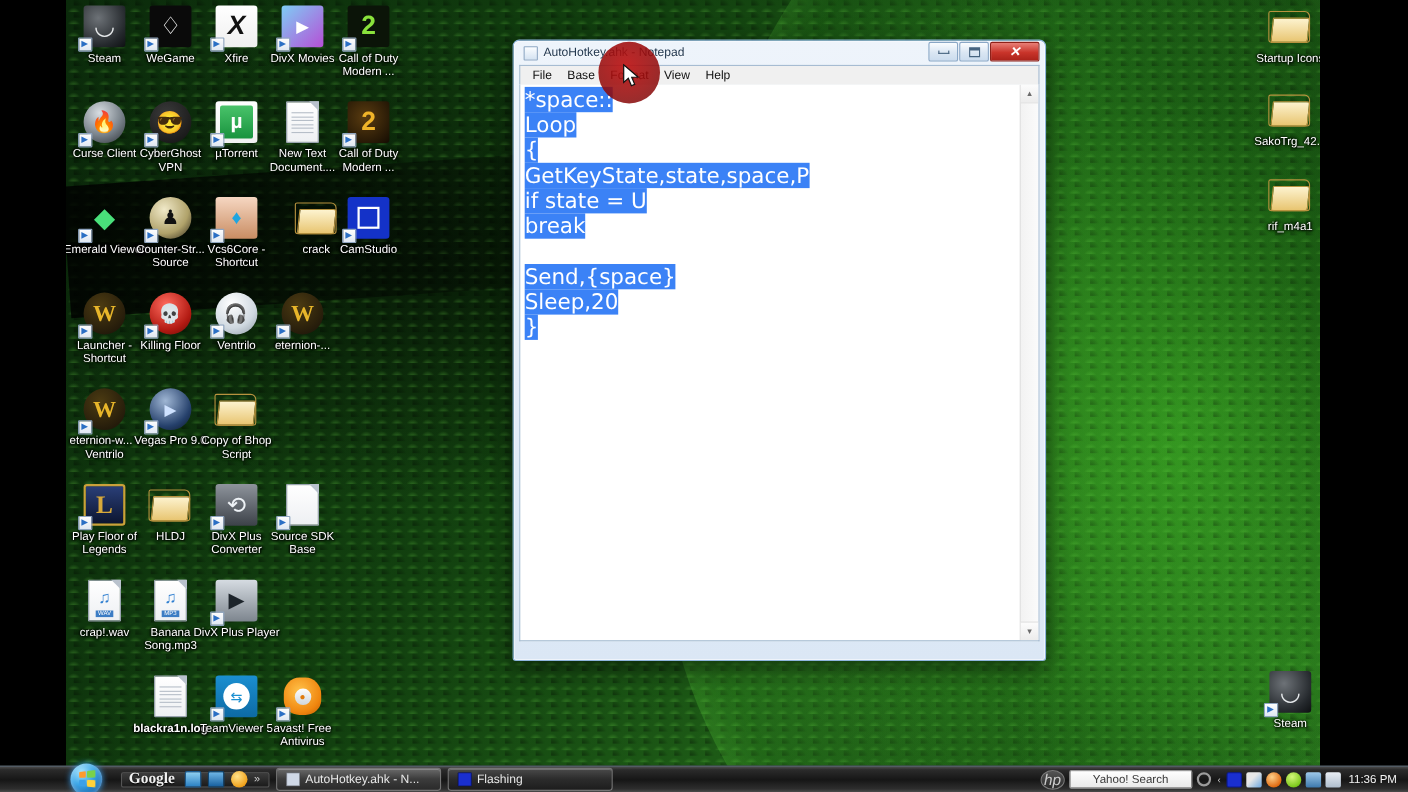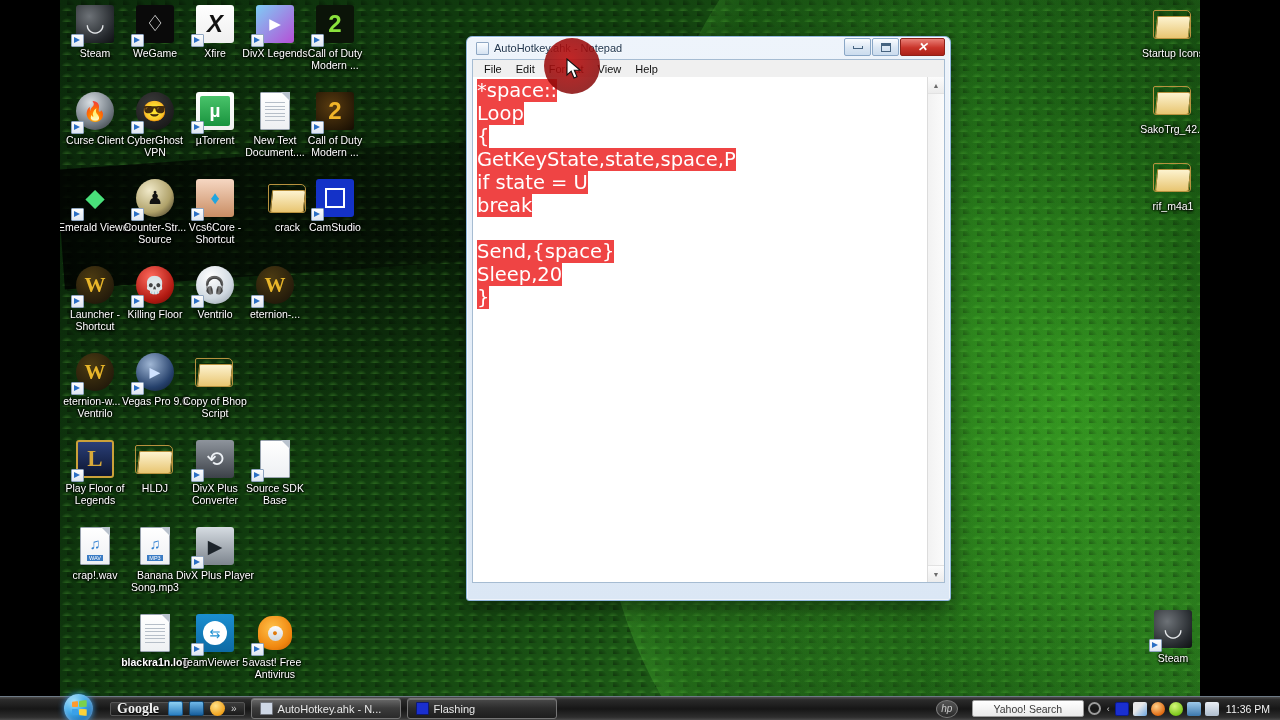--- a/index.html
+++ b/index.html
@@ -120,21 +120,21 @@
   }
   #np-menubar span { font-size:11px; color:#111; padding:1px 7px; }
   #np-client {
     height:506px; background:#fff; border:1px solid #a6bcd2; border-top:none;
     position:relative; overflow:hidden; display:flex;
   }
   #np-text {
     flex:1; padding:2px 3px 0 4px; font-family:"DejaVu Sans", sans-serif;
     font-size:19.5px; line-height:23px; color:#000; white-space:pre;
   }
-  #np-text .sel { background:#ef4444; color:#fff; }
+  #np-text .sel { background:#3b82f6; color:#fff; }
   #np-scroll {
     width:17px; background:linear-gradient(90deg,#f2f2f2,#fbfbfb);
     border-left:1px solid #dcdcdc; display:flex; flex-direction:column; justify-content:space-between;
   }
   .sb-arrow { height:17px; display:flex; align-items:center; justify-content:center; font-size:7px; color:#6b6b6b;
     background:linear-gradient(#fcfcfc,#ececec); border-bottom:1px solid #e2e2e2; }
   .sb-arrow.down { border-bottom:none; border-top:1px solid #e2e2e2; }
 
   
   #click-ring {
@@ -178,22 +178,22 @@
     height:21px; min-width:150px; display:flex; align-items:center; gap:5px; padding:0 8px;
     margin-left:6px; border-radius:3px; font-size:11px; color:#e8e8e8;
     background:linear-gradient(#6a6a6a,#3c3c3c 48%,#2a2a2a); border:1px solid #757575;
     box-shadow:inset 0 1px 0 rgba(255,255,255,.22);
   }
   .tb-task .tsk-ico { width:13px; height:13px; flex:none; border-radius:1px; }
 
   #tray { margin-left:auto; display:flex; align-items:center; height:24px; padding-right:4px; gap:0; }
   #hp-logo {
     width:22px; height:18px; border-radius:50%; border:1px solid #7a7a7a;
-    background:linear-gradient(#555,#2a2a2a); color:#ccc; font-size:10px; font-style:italic;
-    display:flex; align-items:center; justify-content:center; margin-right:14px;
+    background:linear-gradient(#555,#2a2a2a); color:#ccc; font-size:14px; font-style:italic;
+    display:flex; align-items:center; justify-content:center; margin-right:4px;
   }
   #yahoo-box {
     width:112px; height:17px; background:linear-gradient(#ffffff,#e9e9e9); border:1px solid #9a9a9a; border-radius:2px;
     font-size:10.5px; color:#3a3a3a; display:flex; align-items:center; justify-content:center;
   }
   .tray-ico { width:14px; height:14px; margin:0 2px; border-radius:2px; }
   #tb-clock { font-size:10.5px; color:#f2f2f2; margin:0 6px 0 5px; white-space:nowrap; }
   .chev { color:#cfcfcf; font-size:9px; margin:0 3px; }
 </style>
 </head>
@@ -235,21 +235,21 @@
         </div>
         <div class="lbl">Xfire</div>
       </div>
       <div class="dicon" style="left: 180px; top: 2px;">
         <div class="glyph">
           <div style="width:38px;height:38px;border-radius:3px;background:linear-gradient(135deg,#7ecdf5,#b64fd6);display:flex;align-items:center;justify-content:center;">
             <span style="color:#fff;font-size:15px">▶</span>
           </div>
           <span class="shortcut-arrow"></span>
         </div>
-        <div class="lbl">DivX Legends</div>
+        <div class="lbl">DivX Movies</div>
       </div>
       <div class="dicon" style="left: 240px; top: 2px;">
         <div class="glyph">
           <div style="width:38px;height:38px;border-radius:3px;background:#0b1408;display:flex;align-items:center;justify-content:center;">
             <span style="color:#8ae23c;font-size:24px;font-weight:bold">2</span>
           </div>
           <span class="shortcut-arrow"></span>
         </div>
         <div class="lbl">Call of Duty Modern ...</div>
       </div>
@@ -591,21 +591,21 @@
             <i></i>
           </div>
         <div class="winbtn wb-close">
           <i>✕</i>
         </div>
       </div>
     </div>
 
     <div id="np-menubar">
         <span>File</span>
-        <span>Edit</span>
+        <span>Base</span>
         <span>Format</span>
         <span>View</span>
         <span>Help</span>
       </div>
 
     <div id="np-client">
       <div id="np-text"><div><span class="sel">*space::</span></div><div><span class="sel">Loop</span></div><div><span class="sel">{</span></div><div><span class="sel">GetKeyState,state,space,P</span></div><div><span class="sel">if state = U</span></div><div><span class="sel">break</span></div><div>&nbsp;</div><div><span class="sel">Send,{space}</span></div><div><span class="sel">Sleep,20</span></div><div><span class="sel">}</span></div></div>
       <div id="np-scroll">
         <div class="sb-arrow up">▲</div>
         <div class="sb-arrow down">▼</div>

